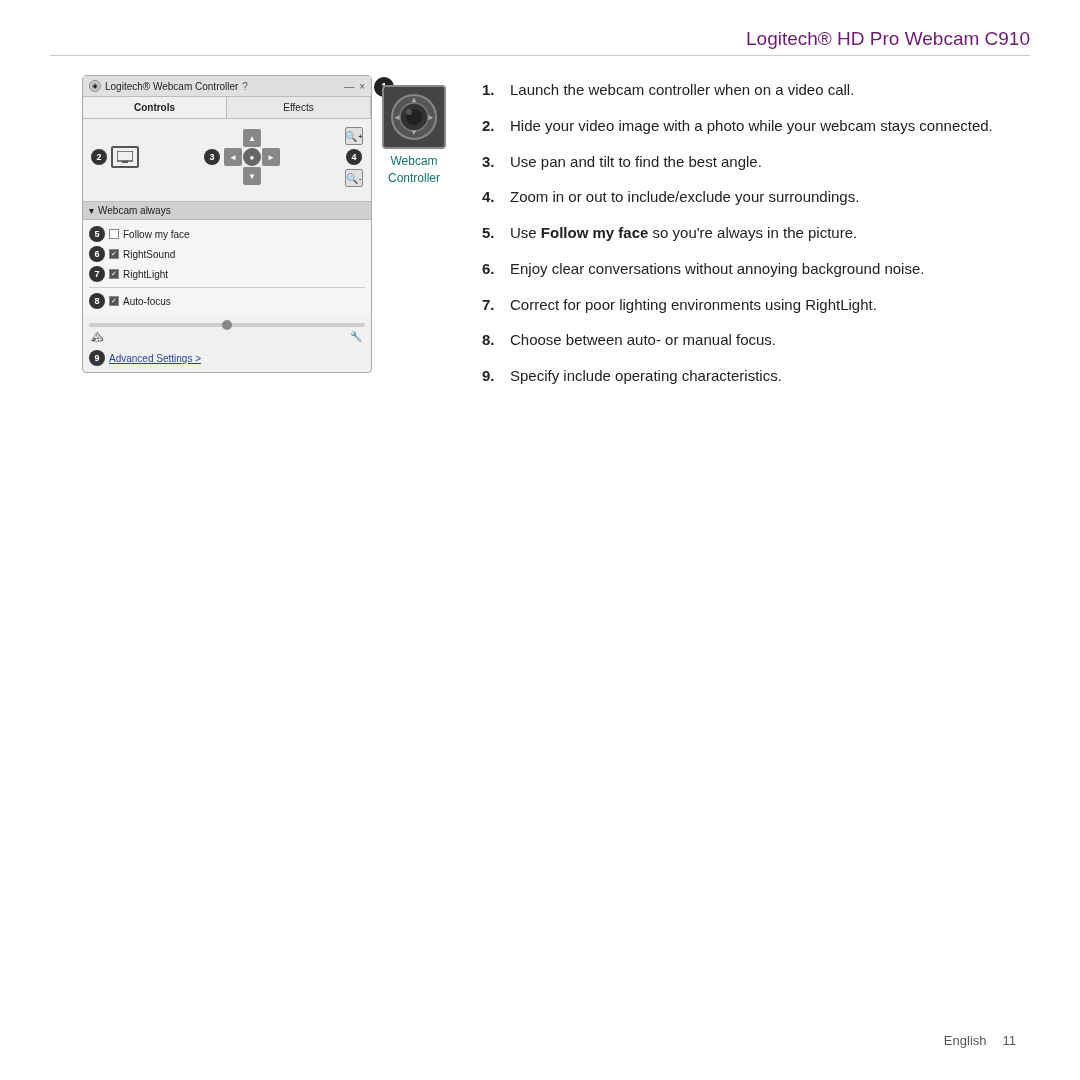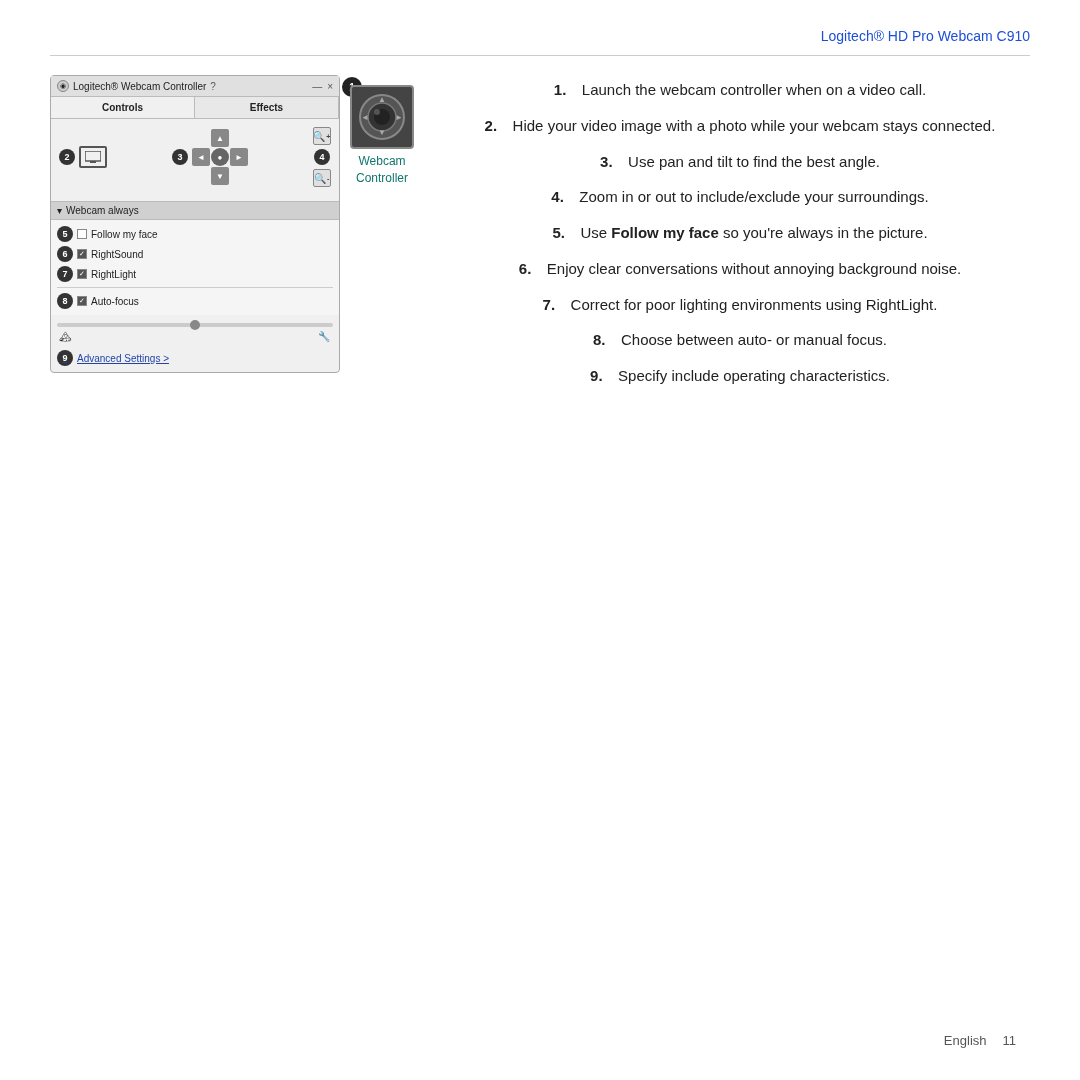--- a/index.html
+++ b/index.html
@@ -9,22 +9,22 @@
       background: #ffffff;
       font-family: 'Arial', sans-serif;
       position: relative;
       overflow: hidden;
     }
 
     .page-header {
       position: absolute;
       top: 28px;
       right: 50px;
-      font-size: 14px;
-      color: #1d4ed8;
+      font-size: 19px;
+      color: #701a75;
     }
 
     .divider-top {
       position: absolute;
       top: 55px;
       left: 50px;
       right: 50px;
       height: 1px;
       background: #ccc;
     }
@@ -42,20 +42,21 @@
       color: #111;
       margin-bottom: 24px;
       line-height: 1.3;
     }
 
     .content-area {
       display: flex;
       flex-direction: row;
       gap: 0px;
       align-items: flex-start;
+      margin-left: 32px;
     }
 
     
     .left-panel {
       display: flex;
       flex-direction: row;
       align-items: flex-start;
       gap: 10px;
       min-width: 370px;
       margin-right: 30px;
@@ -113,21 +114,20 @@
       border-bottom: 1px solid #bbb;
     }
 
     .webcam-tab {
       flex: 1;
       text-align: center;
       padding: 5px 4px;
       font-size: 10px;
       border-right: 1px solid #bbb;
       background: #e8e8e8;
-      font-weight: bold;
     }
 
     .webcam-tab.active {
       background: #f0f0f0;
       font-weight: bold;
     }
 
     .webcam-controls-area {
       padding: 8px;
       background: #f0f0f0;
@@ -360,21 +360,20 @@
 
     .instructions ol li {
       counter-increment: item;
       font-size: 15px;
       color: #222;
       margin-bottom: 14px;
       line-height: 1.45;
       padding-left: 0;
       display: flex;
       gap: 6px;
-      justify-content: center;
     }
 
     .instructions ol li::before {
       content: counter(item) ".";
       font-weight: bold;
       font-size: 15px;
       min-width: 22px;
       flex-shrink: 0;
     }
 

